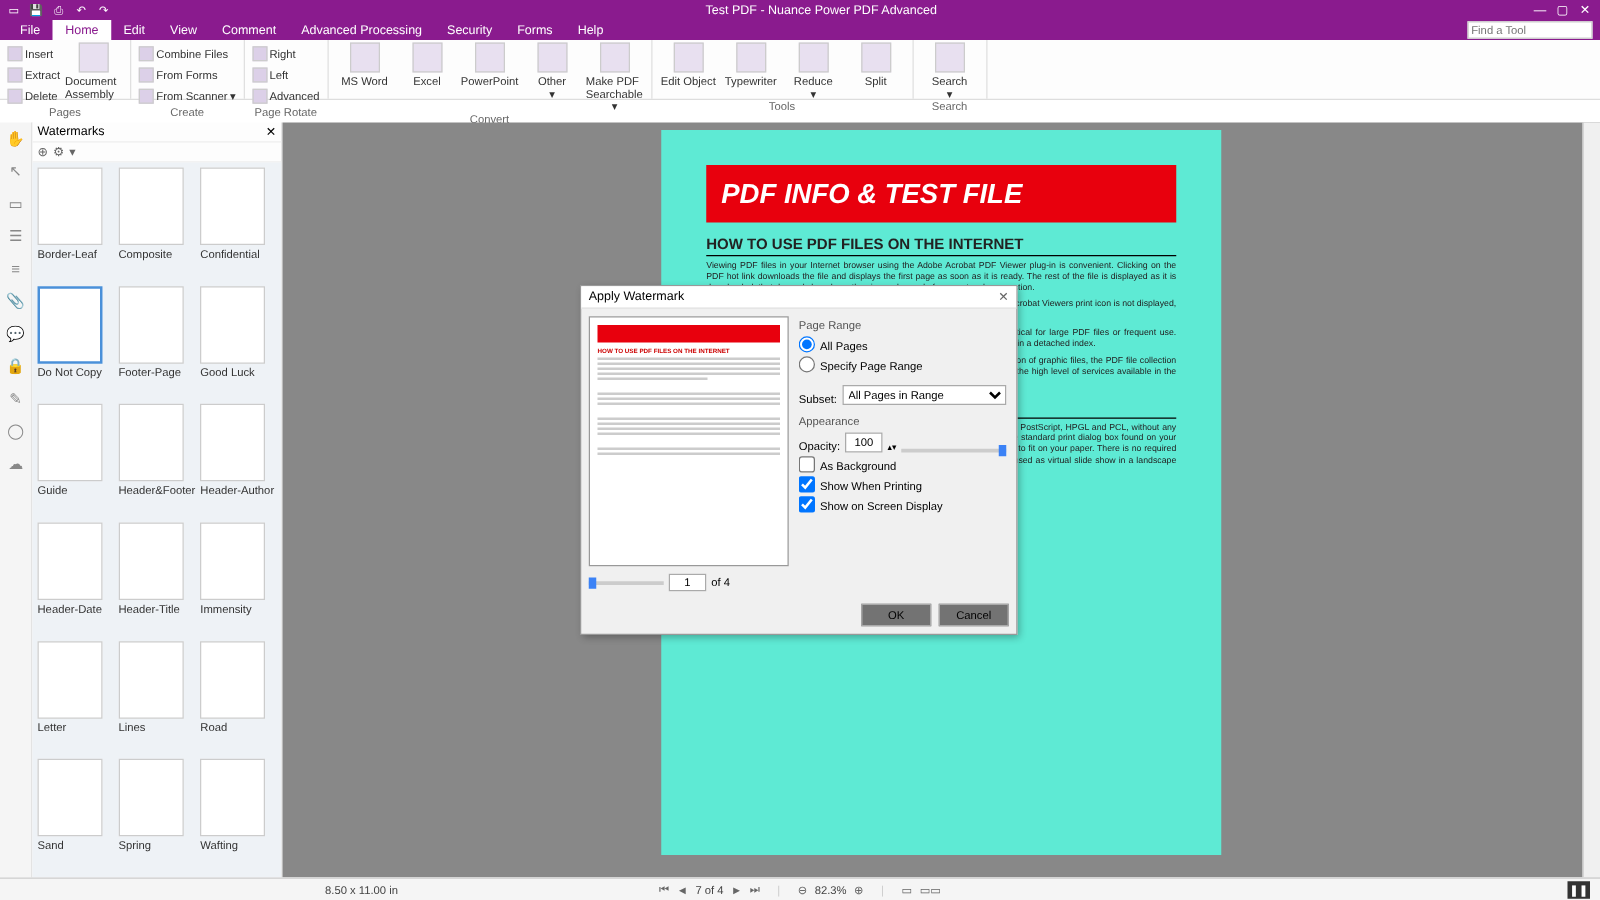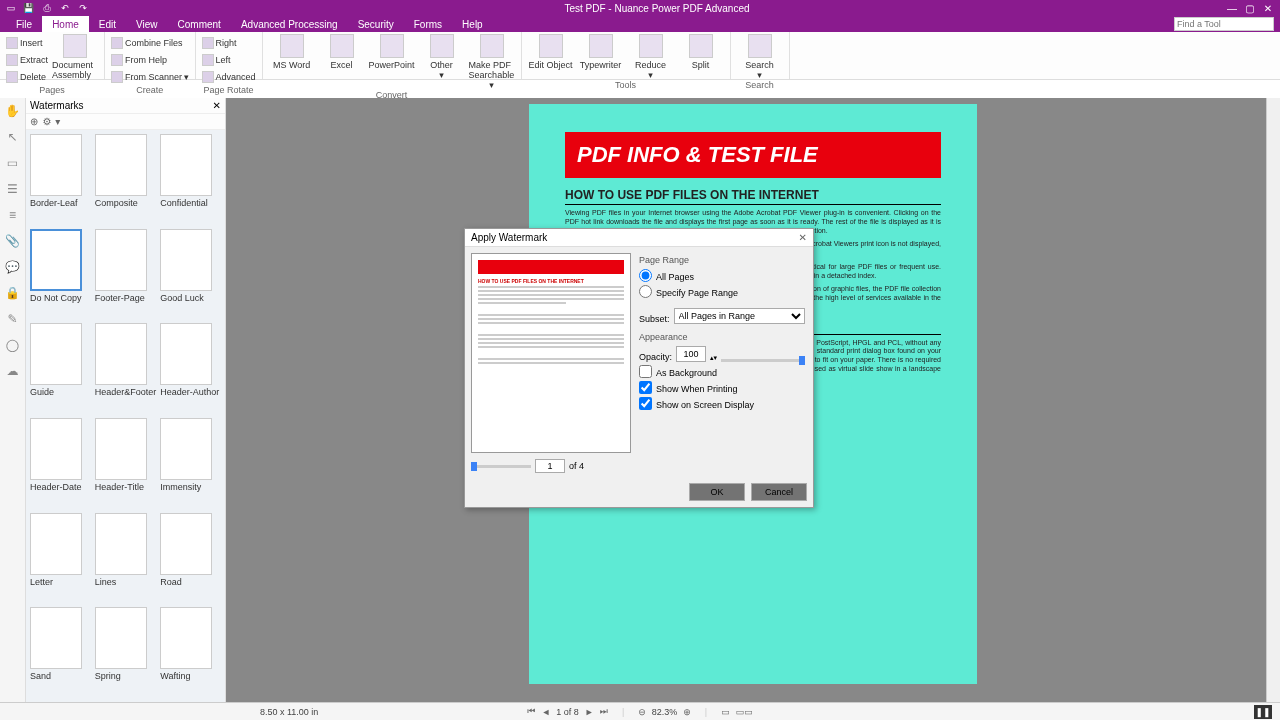--- a/index.html
+++ b/index.html
@@ -146,21 +146,21 @@
   </div>
   <div class="ribbon-group">
     <div class="items">
       <div class="ribbon-col">
         <div class="row">
             <span class="ico"></span>
             <span>Combine Files</span>
           </div>
         <div class="row">
             <span class="ico"></span>
-            <span>From Help</span>
+            <span>From Forms</span>
           </div>
         <div class="row"><span class="ico"></span><span>From Scanner</span> ▾</div>
       </div>
     </div>
     <div class="label">Create</div>
   </div>
   <div class="ribbon-group">
     <div class="items">
       <div class="ribbon-col">
         <div class="row">
@@ -422,21 +422,21 @@
     <button>OK</button>
     <button>Cancel</button>
   </div>
 </div>
 
 <div class="status">
   <span class="dims">8.50 x 11.00 in</span>
   <div class="center">
     <span class="navbtn">⏮</span>
     <span class="navbtn">◄</span>
-    <span>1 of 8</span>
+    <span>7 of 4</span>
     <span class="navbtn">►</span>
     <span class="navbtn">⏭</span>
     <span style="margin:0 8px;color:#ccc">|</span>
     <span class="navbtn">⊖</span>
     <span>82.3%</span>
     <span class="navbtn">⊕</span>
     <span style="margin:0 8px;color:#ccc">|</span>
     <span class="navbtn">▭</span>
     <span class="navbtn">▭▭</span>
   </div>

